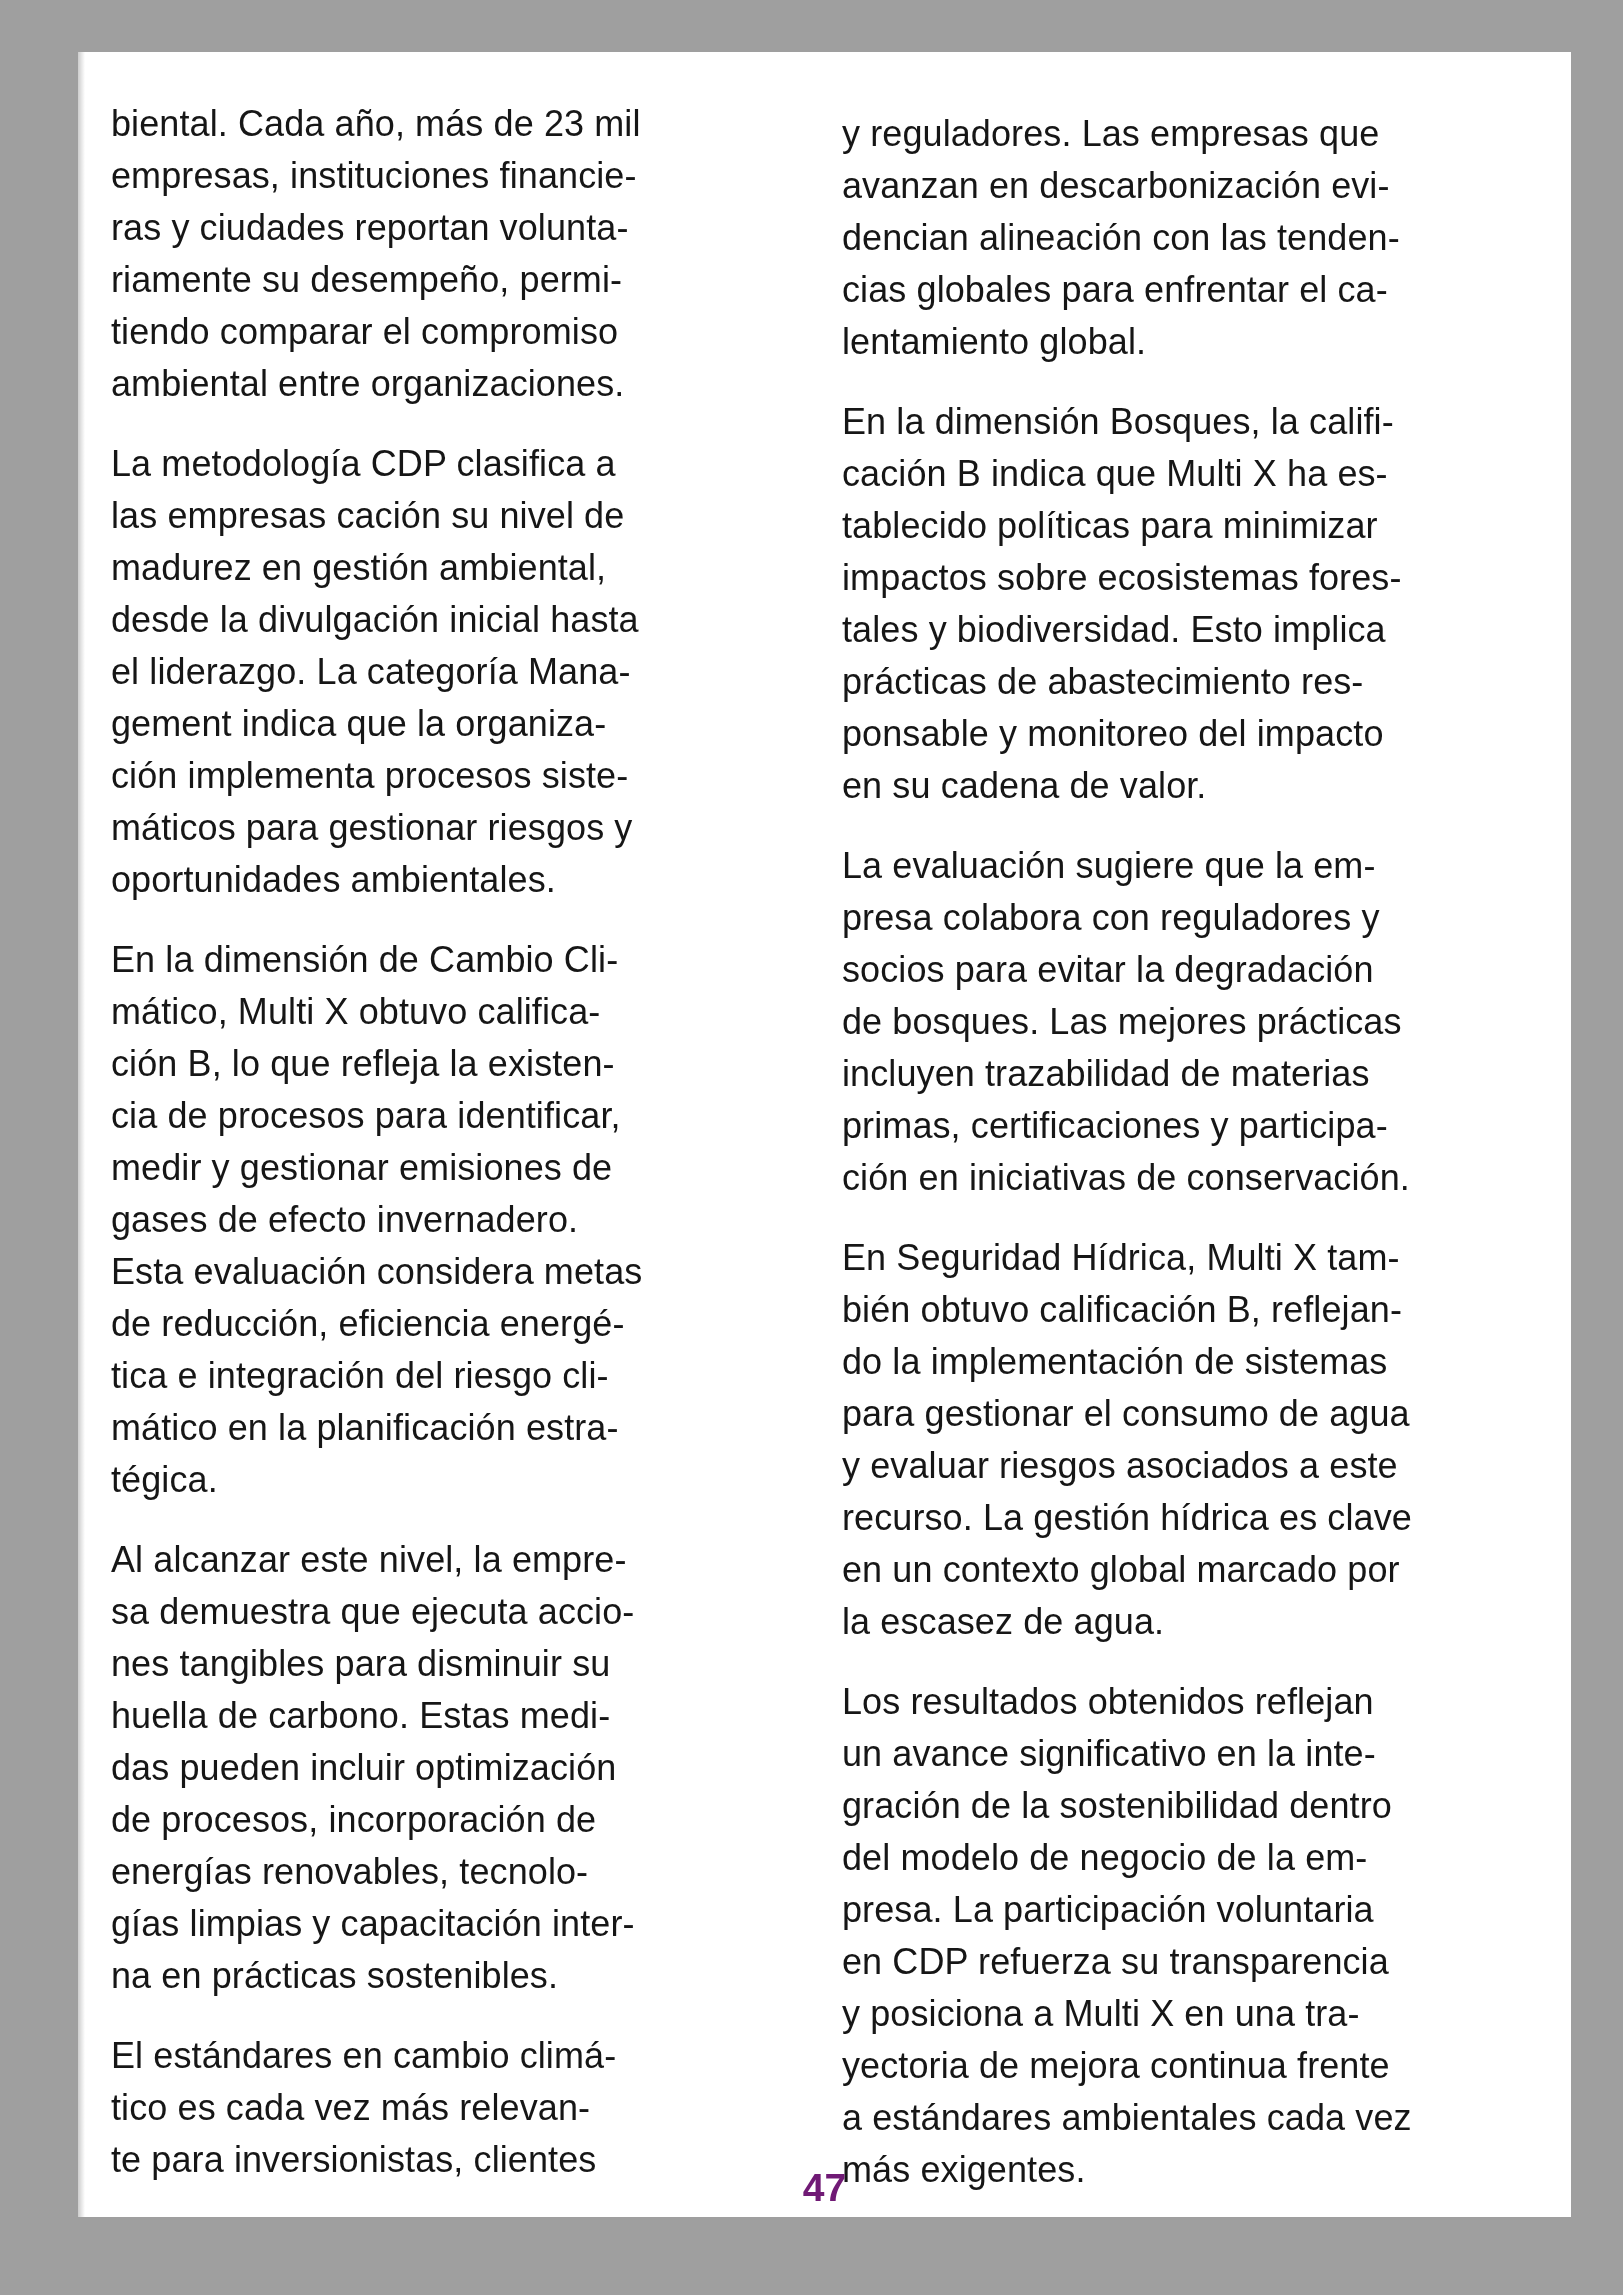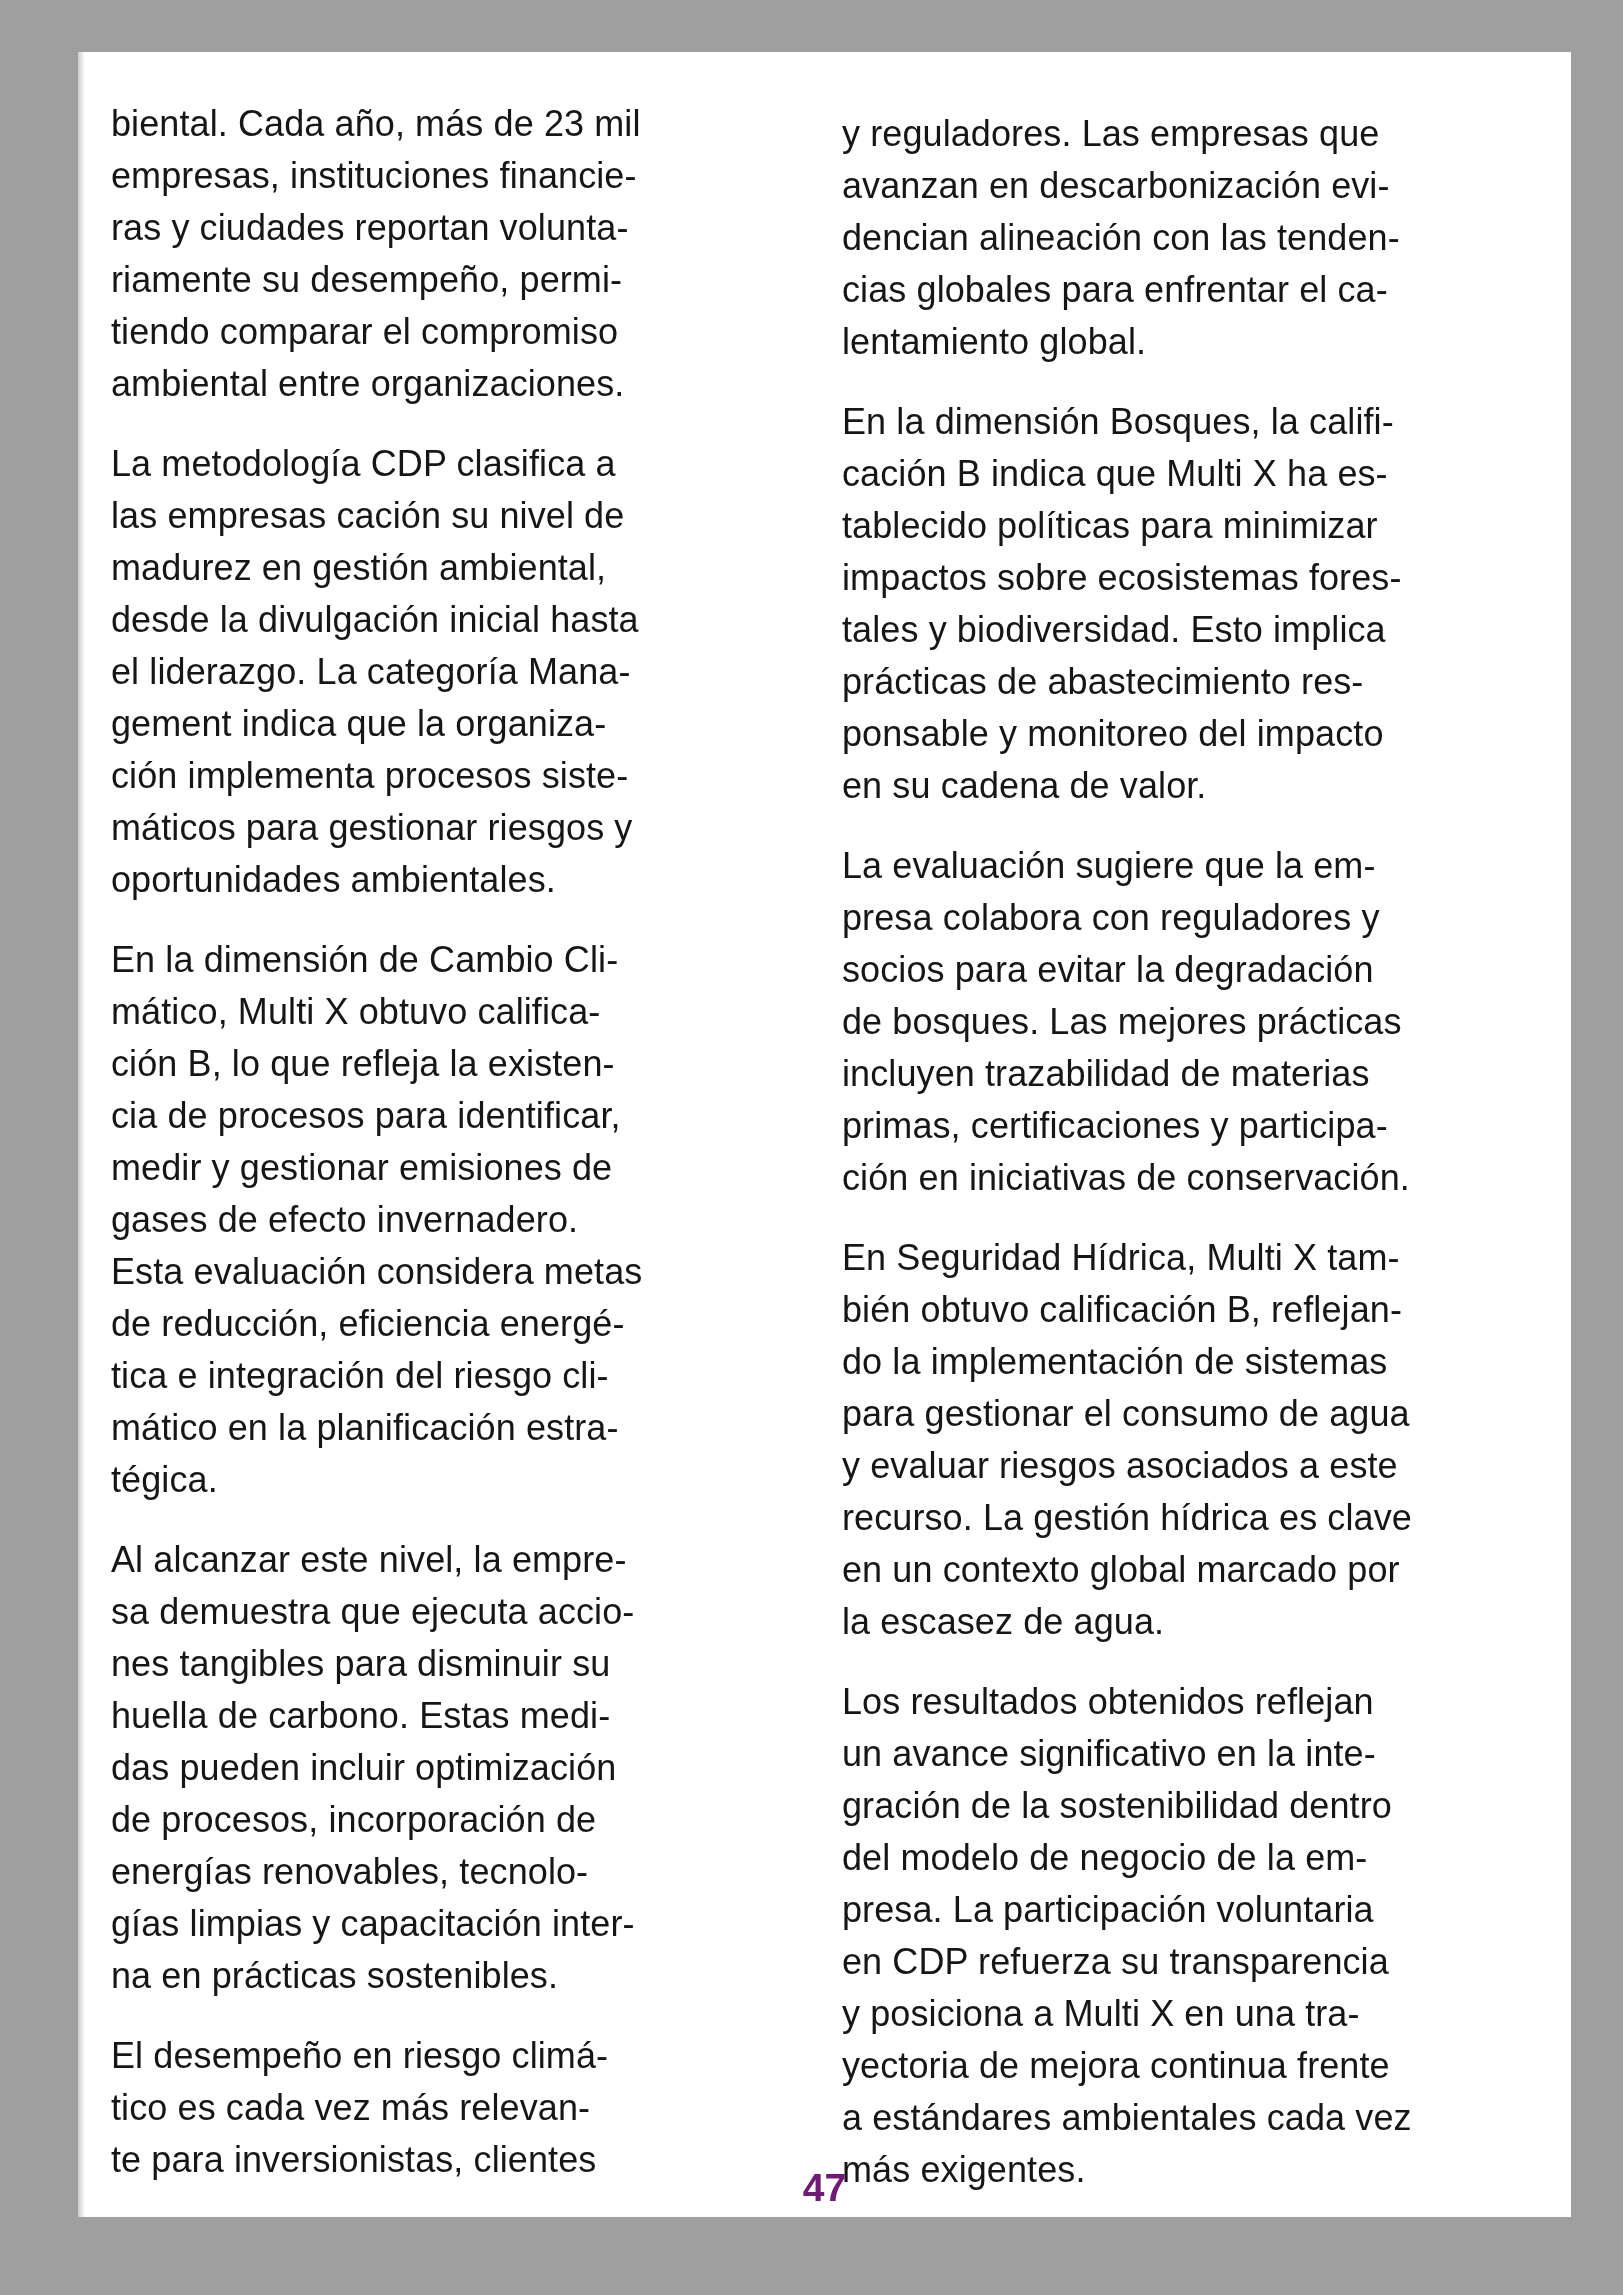--- a/index.html
+++ b/index.html
@@ -92,21 +92,21 @@
 tégica.</p>
         <p class="para">Al alcanzar este nivel, la empre-
 sa demuestra que ejecuta accio-
 nes tangibles para disminuir su
 huella de carbono. Estas medi-
 das pueden incluir optimización
 de procesos, incorporación de
 energías renovables, tecnolo-
 gías limpias y capacitación inter-
 na en prácticas sostenibles.</p>
-        <p class="para">El desempeño en riesgo climá-
+        <p class="para">El estándares en cambio climá-
 tico es cada vez más relevan-
 te para inversionistas, clientes</p>
       </div>
     <div class="col col-right">
         <p class="para">y reguladores. Las empresas que
 avanzan en descarbonización evi-
 dencian alineación con las tenden-
 cias globales para enfrentar el ca-
 lentamiento global.</p>
         <p class="para">En la dimensión Bosques, la califi-

